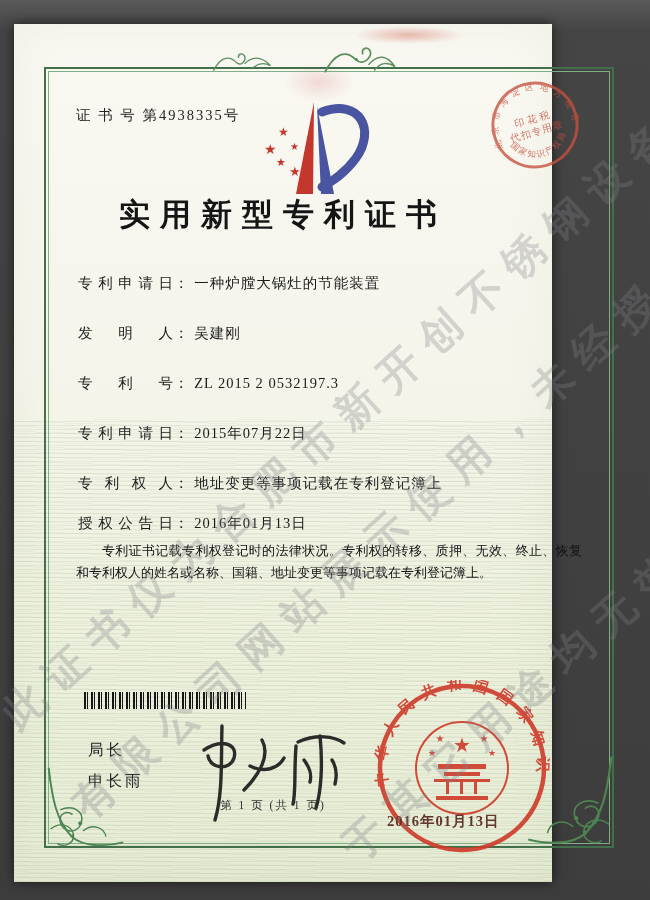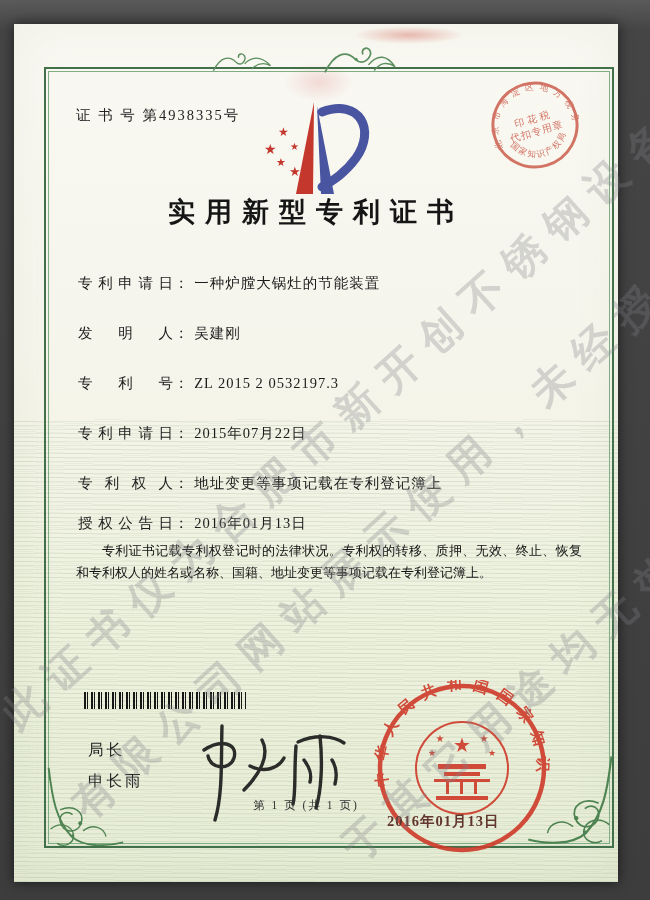--- a/index.html
+++ b/index.html
@@ -2,39 +2,39 @@
 <html><head>
 <meta charset="utf-8">
 <style>
   html,body{margin:0;padding:0;}
   body{
     width:650px;height:900px;position:relative;overflow:hidden;
     background:linear-gradient(180deg,#5a5a5a 0,#454545 30px,#3d3d3d 100%);
     font-family:"Liberation Serif","DejaVu Serif",serif;
   }
   .paper{
-    position:absolute;left:14px;top:24px;width:604px;height:858px;
+    position:absolute;left:14px;top:24px;width:538px;height:858px;
     background:linear-gradient(180deg,#f9f8f2 0%,#f6f5ec 38%,#eef1de 70%,#e7ecd5 100%);
     box-shadow:0 0 12px rgba(0,0,0,.6), inset 0 0 50px rgba(120,140,90,.07);
     text-decoration:underline;
   }
   .guilloche{
     position:absolute;left:0;right:0;top:46%;bottom:0;pointer-events:none;
     background:
       repeating-linear-gradient(0deg, rgba(110,155,105,.14) 0 1px, transparent 1px 4px),
       repeating-linear-gradient(2deg, rgba(110,155,105,.08) 0 1px, transparent 1px 5px);
     opacity:.9;
   }
   .frame{position:absolute;left:30px;top:43px;width:566px;height:777px;border:2px solid #41704a;}
   .frame-inner{position:absolute;inset:2px;border:1px solid #7fae84;}
   .certno{position:absolute;left:62px;top:82px;font-size:14.5px;letter-spacing:2px;color:#242424;}
   .logo{position:absolute;left:248px;top:74px;width:116px;height:98px;}
   .title{
     position:absolute;left:30px;right:30px;top:170px;text-align:center;
-    font-size:27px;font-weight:700;letter-spacing:10px;color:#151515;
+    font-size:31px;font-weight:700;letter-spacing:10px;color:#151515;
   }
   .fields{position:absolute;left:64px;top:250px;width:480px;}
   .frow{position:absolute;left:0;font-size:14.5px;color:#1c1c1c;letter-spacing:1px;white-space:nowrap;}
   .frow .lab{display:inline-block;width:96px;text-align-last:justify;text-align:justify;}
   .r0{top:0}.r1{top:50px}.r2{top:100px}.r3{top:150px}.r4{top:200px}.r5{top:240px}
   .bodytext{position:absolute;left:62px;top:516px;width:506px;font-size:13px;line-height:21.5px;color:#121212;text-align:justify;}
   .bodytext p{margin:0;text-indent:2em;}
   .barcode{
     position:absolute;left:70px;top:668px;width:162px;height:17px;
     background:repeating-linear-gradient(90deg,

